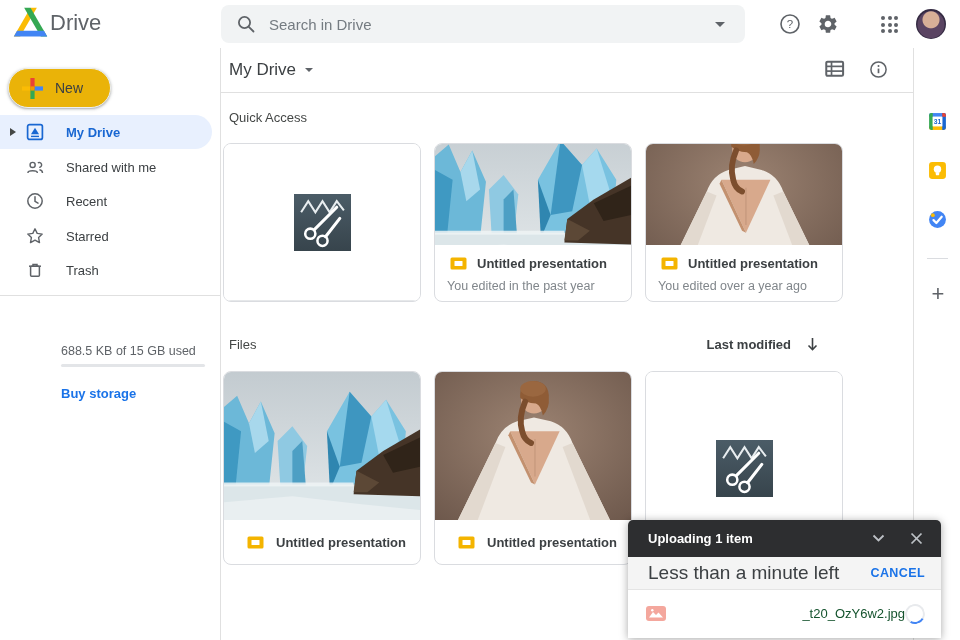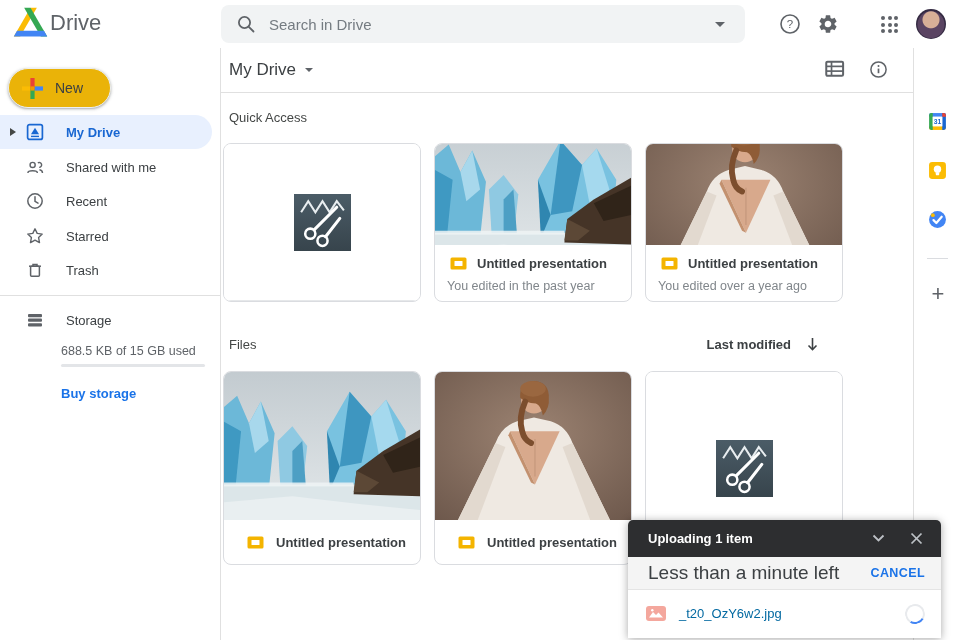--- a/index.html
+++ b/index.html
@@ -91,21 +91,21 @@
   .toast-head{height:37px;background:#2d2e30;display:flex;align-items:center;padding:0 14px 0 20px;box-sizing:border-box;}
   .toast-title{color:#fff;font-size:13px;font-weight:bold;flex:1;}
   .toast-head .hicon{width:22px;height:22px;display:flex;align-items:center;justify-content:center;cursor:pointer;}
   .toast-head .hicon + .hicon{margin-left:16px;}
   .toast-sub{height:33px;background:#f4f4f4;border-bottom:1px solid #e4e4e4;display:flex;align-items:center;
              padding:0 16px 0 20px;box-sizing:border-box;}
   .toast-time{font-size:19px;color:#3c4043;flex:1;}
   .toast-cancel{font-size:12.5px;color:#1a73e8;font-weight:bold;letter-spacing:.4px;cursor:pointer;}
   .toast-file{height:47px;background:#fff;display:flex;align-items:center;padding:0 16px 0 18px;box-sizing:border-box;}
   .img-file-icon{width:20px;height:15px;border-radius:3px;background:#f4a79d;position:relative;flex:none;}
-  .toast-filename{font-size:13px;color:#0369a1;margin-left:13px;flex:1;}
+  .toast-filename{font-size:13px;color:#14532d;margin-left:13px;flex:1;text-align:right;}
   .spinner{width:16px;height:16px;border-radius:50%;border:2.5px solid #e8eaed;border-bottom-color:#4285f4;
            transform:rotate(-15deg);flex:none;}
 </style>
 </head>
 <body>
 
 <svg width="0" height="0" style="position:absolute" aria-hidden="true">
   <defs>
     <linearGradient id="skyg" x1="0" y1="0" x2="0" y2="1">
       <stop offset="0" stop-color="#c3cbd0"></stop>
@@ -282,30 +282,20 @@
           <rect x="4.6" y="5.2" width="8.8" height="10" rx="1" fill="none" stroke="#5f6368" stroke-width="1.5"></rect>
           <line x1="3" y1="5.2" x2="15" y2="5.2" stroke="#5f6368" stroke-width="1.5"></line>
           <path d="M7 5 V3.4 h4 V5" fill="none" stroke="#5f6368" stroke-width="1.5"></path>
         </svg>
       </span>
       <span class="nav-label">Trash</span>
     </div>
 
     <div class="sb-divider"></div>
 
-    <div class="storage-row">
-      <span class="nav-icon">
-        <svg width="18" height="18" viewBox="0 0 18 18">
-          <rect x="2" y="3" width="14" height="3.2" rx="1" fill="#5f6368"></rect>
-          <rect x="2" y="7.6" width="14" height="3.2" rx="1" fill="#5f6368"></rect>
-          <rect x="2" y="12.2" width="14" height="3.2" rx="1" fill="#5f6368"></rect>
-        </svg>
-      </span>
-      <span class="nav-label">Storage</span>
-    </div>
     <div class="storage-usage">688.5 KB of 15 GB used</div>
     <div class="storage-bar"></div>
     <div class="buy-storage">Buy storage</div>
   </div>
 
   <div class="main">
 
     <div class="main-header">
       <span class="mh-title">My Drive</span>
       <span class="mh-caret"></span>

